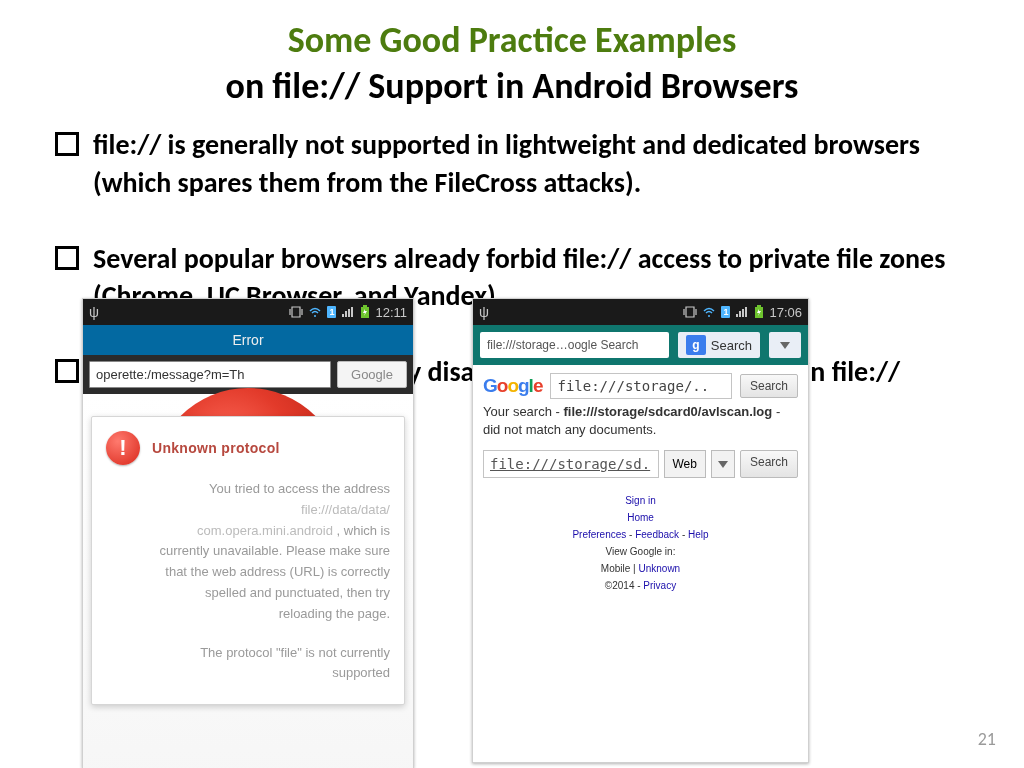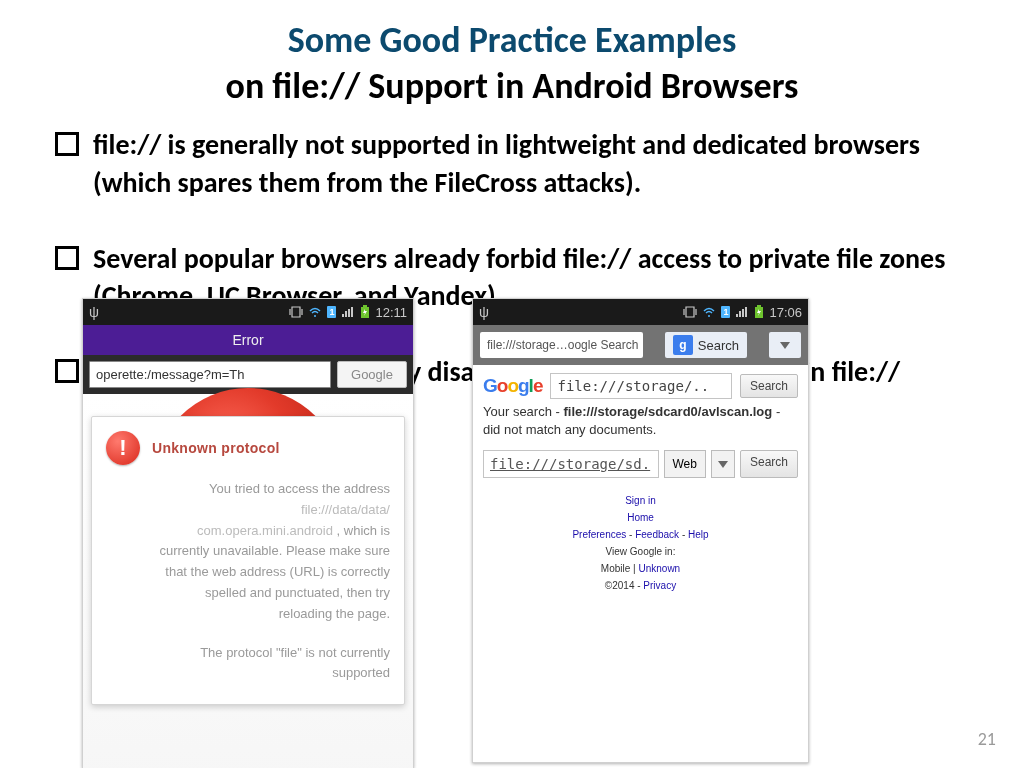--- a/index.html
+++ b/index.html
@@ -4,21 +4,21 @@
 <style>
   * { box-sizing: border-box; margin: 0; padding: 0; }
   body {
     width: 1024px; height: 768px;
     background: #fff;
     font-family: Calibri, Arial, sans-serif;
     position: relative;
     overflow: hidden;
   }
   .title-block { text-align: center; padding-top: 18px; }
-  .title-red { color: #0c4a6e; font-weight: bold; font-size: 36px; }
+  .title-red { color: #4d7c0f; font-weight: bold; font-size: 36px; }
   .title-black { color: #000; font-weight: bold; font-size: 36px; margin-top: 2px; }
   .bullets { padding: 18px 55px 0 55px; }
   .bullet-row { display: flex; margin-bottom: 38px; }
   .bullet-box {
     width: 24px; height: 24px; border: 3px solid #000; flex: none;
     margin-right: 14px; margin-top: 6px;
   }
   .bullet-text { font-size: 28px; font-weight: bold; color: #000; line-height: 1.35; }
   .page-num {
     position: absolute; right: 28px; bottom: 18px;
@@ -30,21 +30,21 @@
   .status-bar {
     height: 26px; background: #1a1a1a; color: #c8c8c8;
     display: flex; justify-content: flex-end; align-items: center;
     padding: 0 6px; gap: 5px; font-size: 13px;
   }
   .status-bar .usb { margin-right: auto; font-size: 14px; }
   .status-bar svg { display: block; }
 
   
   #phone1 { left: 82px; top: 298px; width: 332px; height: 470px; }
-  .p1-header { background: #4c1d95; height: 30px; color: #eee; text-align: center; line-height: 30px; font-size: 14px; }
+  .p1-header { background: #0369a1; height: 30px; color: #eee; text-align: center; line-height: 30px; font-size: 14px; }
   .p1-urlbar { background: #2b2b2b; padding: 6px; display: flex; gap: 6px; }
   .p1-url { flex: 1; background: #fff; border: 1px solid #888; border-radius: 1px; padding: 5px 6px; font-size: 13px; color: #333; overflow: hidden; white-space: nowrap; }
   .p1-gbtn { width: 70px; background: #f4f4f4; border: 1px solid #bbb; border-radius: 2px; color: #888; text-align: center; padding: 5px 0; font-size: 13px; }
   .p1-bg { position: relative; height: 400px; background: linear-gradient(#fff,#f6f6f6); }
   .opera-o {
     position: absolute; left: 50%; top: -6px; transform: translateX(-50%);
     width: 190px; height: 190px; border-radius: 50%;
     background: radial-gradient(circle at 40% 30%, #ff6a5a 0%, #e23a2a 35%, #b51f12 80%);
     z-index: 0;
   }
@@ -67,21 +67,21 @@
     flex: none;
     box-shadow: 0 1px 2px rgba(0,0,0,.3);
   }
   .err-title { color: #b7493f; font-size: 14px; font-weight: bold; letter-spacing: .3px; }
   .p1-msg { color: #9a9a9a; font-size: 13px; padding-left: 46px; line-height: 1.6; text-align: right; }
   .p1-msg .url { color: #bbb; }
   .p1-msg2 { margin-top: 18px; }
 
   
   #phone2 { left: 472px; top: 298px; width: 337px; height: 465px; }
-  .p2-urlbar { background: #737373; padding: 7px; display: flex; gap: 22px; align-items: stretch; }
+  .p2-urlbar { background: #0f766e; padding: 7px; display: flex; gap: 9px; align-items: stretch; }
   .p2-url { flex: 1; background: #fff; border-radius: 2px; padding: 6px 7px; font-size: 12px; color: #555; overflow: hidden; white-space: nowrap; }
   .p2-search { display: flex; align-items: center; gap: 5px; background: #e9eef6; border-radius: 2px; padding: 0 8px; color: #333; font-size: 13px; }
   .g-sq { width: 20px; height: 20px; background: #3b7ded; color: #fff; font-size: 12px; font-weight: bold; text-align: center; line-height: 20px; border-radius: 2px; }
   .p2-drop { width: 32px; background: #e9eef6; border-radius: 2px; display: flex; align-items: center; justify-content: center; }
   .p2-body { padding: 8px 10px; }
   .glogo { font-size: 19px; font-weight: bold; letter-spacing: -1px; display: inline-block; }
   .glogo .b { color: #3b7ded; } .glogo .r { color: #e8402b; }
   .glogo .y { color: #f4b400; } .glogo .g { color: #0f9d58; }
   .g-top { display: flex; align-items: center; gap: 8px; margin-bottom: 4px; }
   .g-in { flex: 1; border: 1px solid #c4c4c4; padding: 4px 6px; font-size: 14px; color: #444; font-family: monospace; }

